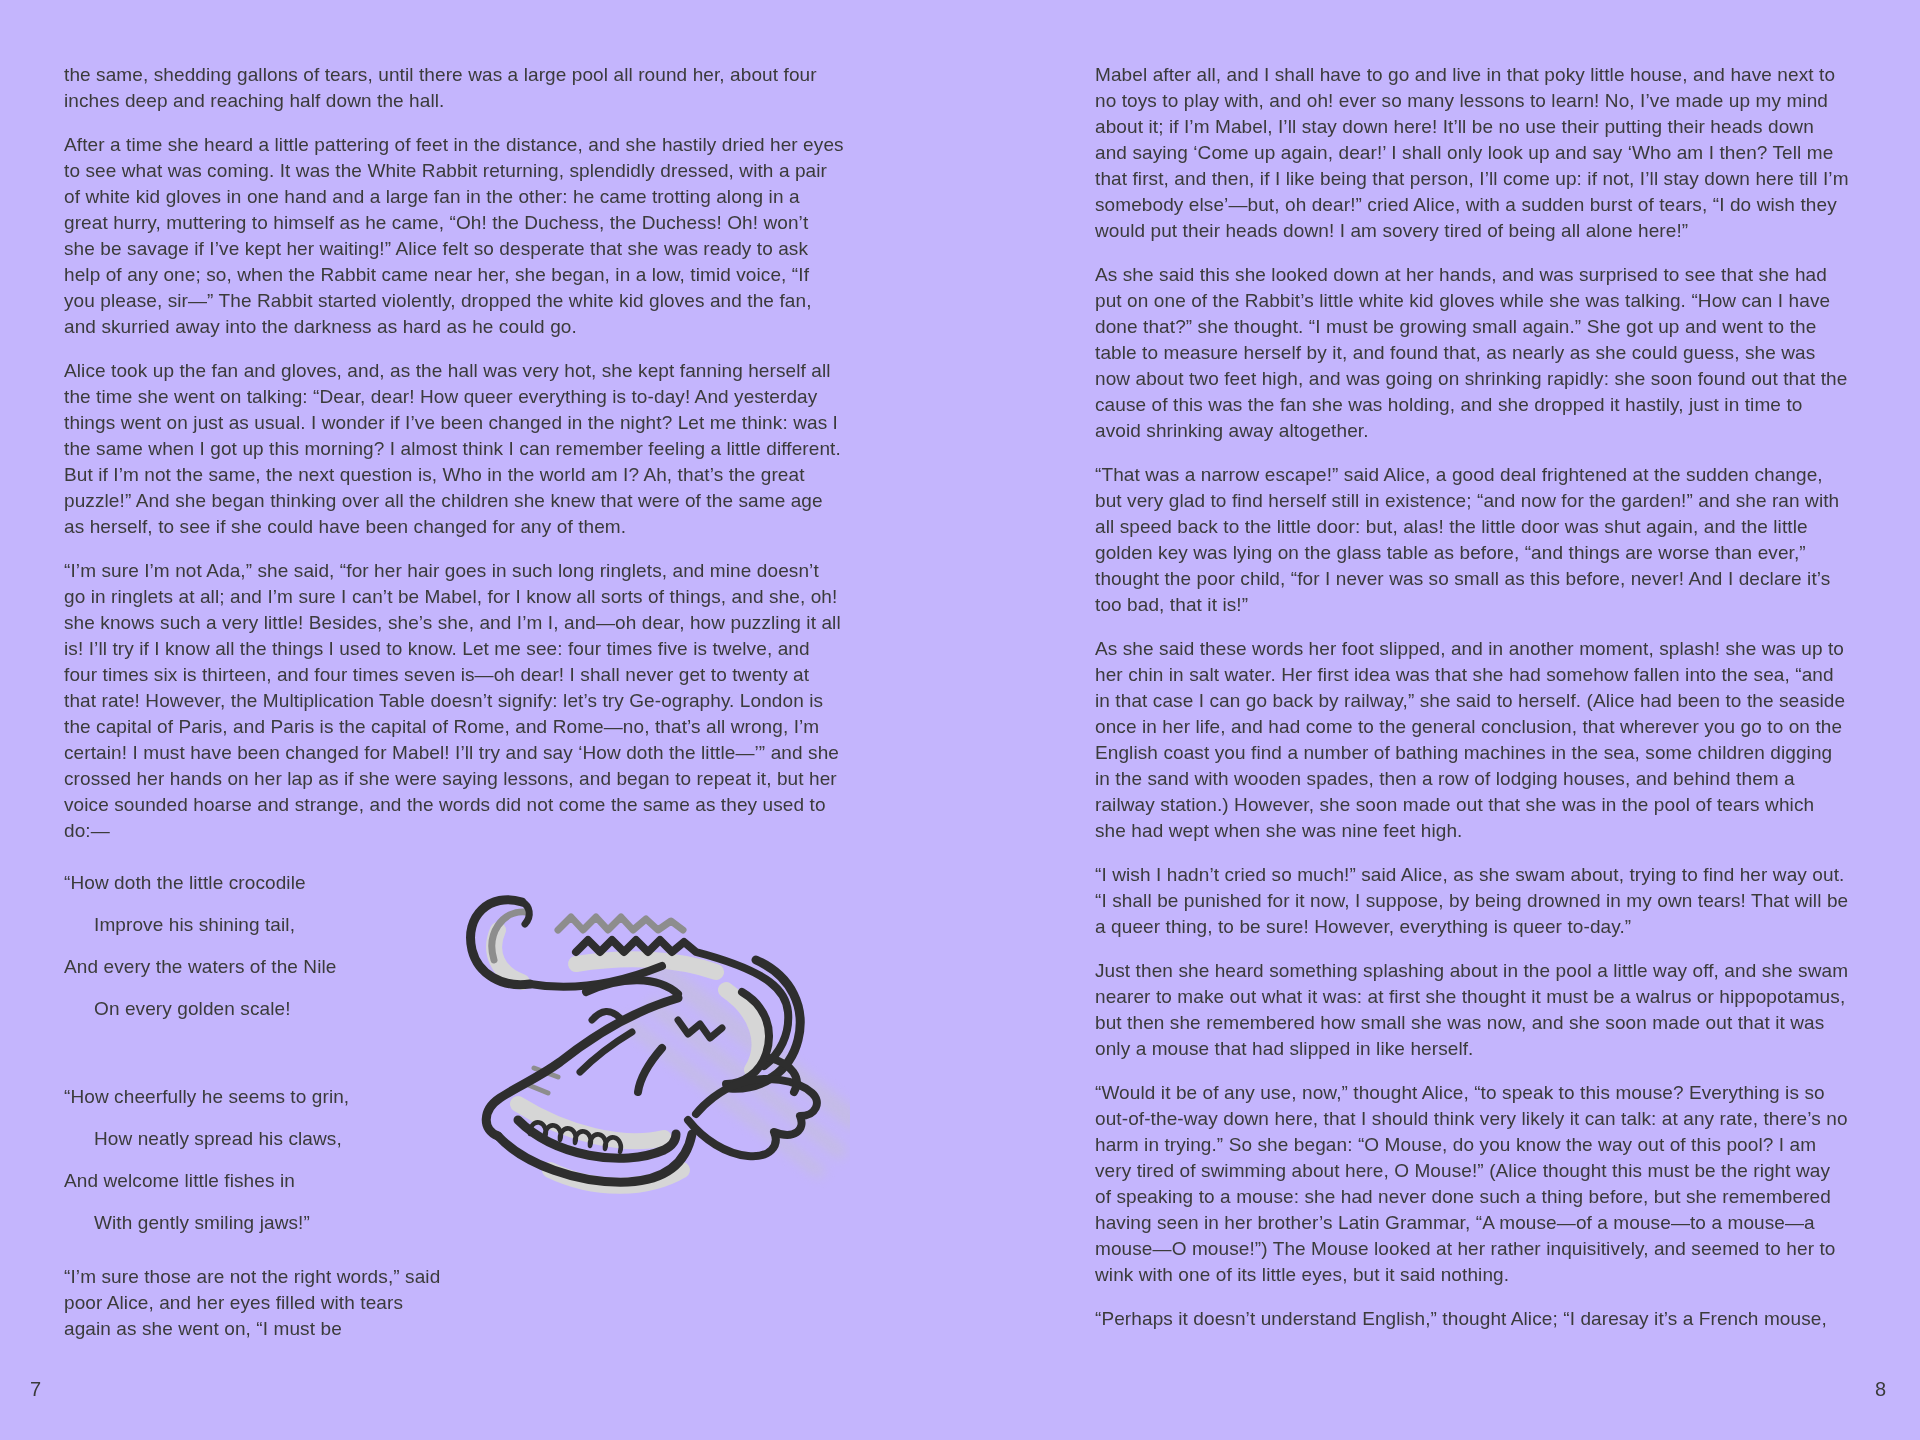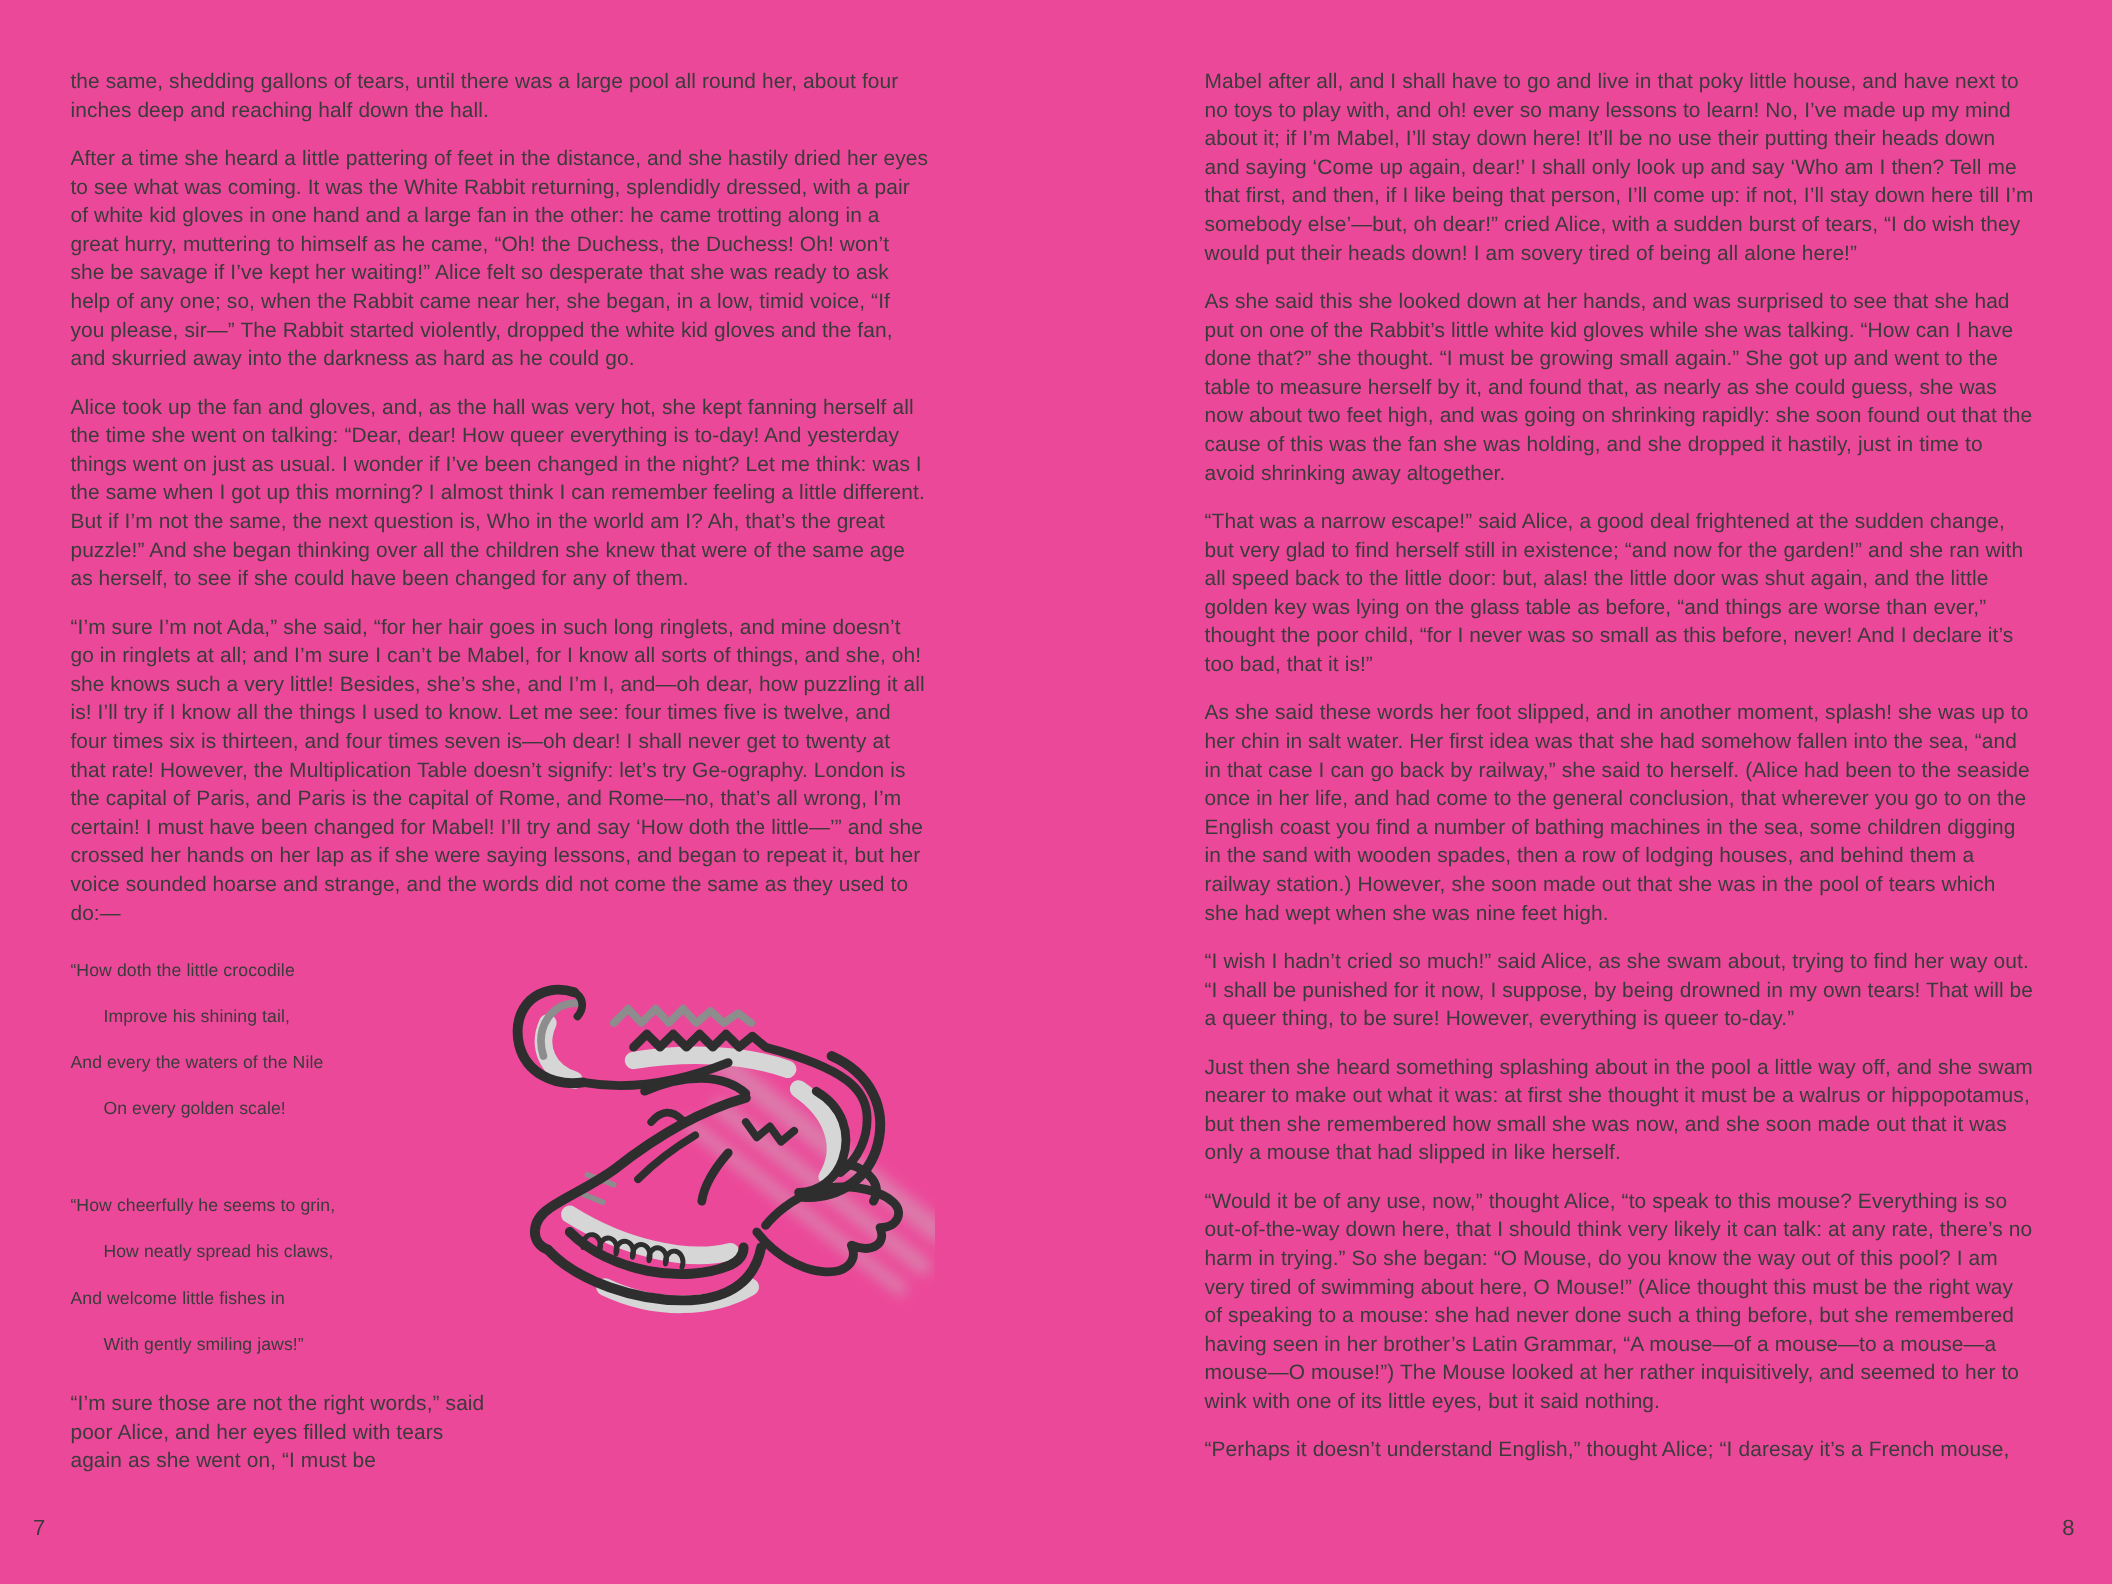--- a/index.html
+++ b/index.html
@@ -11,40 +11,40 @@
     width: 1920px;
     height: 1440px;
     overflow: hidden;
     font-family: "Liberation Sans", "DejaVu Sans", sans-serif;
     color: #3b3b3b;
   }
   .spread {
     position: relative;
     width: 1920px;
     height: 1440px;
-    background: #ec4899;
+    background: #c4b5fd;
   }
   .page {
     position: absolute;
     top: 62px;
   }
   .page-left  { left: 64px;  width: 780px; }
   .page-right { left: 1095px; width: 754px; }
 
   .para {
     margin: 0 0 18px 0;
     font-size: 19px;
     line-height: 26px;
     letter-spacing: 0.1px;
     text-align: left;
   }
   .poem { margin: 8px 0 0 0; }
   .poem + .poem { margin-top: 46px; }
   .poem-line {
-    font-size: 16px;
+    font-size: 19px;
     line-height: 42px;
     letter-spacing: 0.1px;
     white-space: nowrap;
   }
   .poem-line.indent { padding-left: 30px; }
 
   .closing {
     margin-top: 20px;
     width: 380px;
   }

